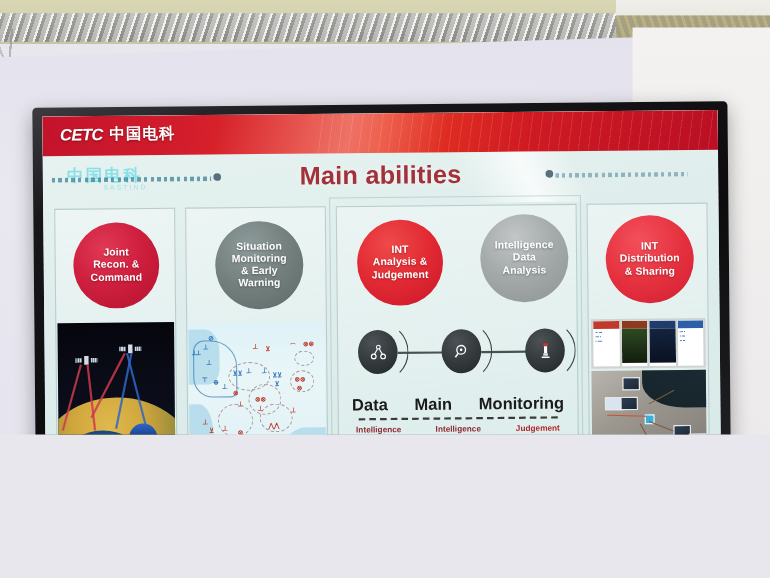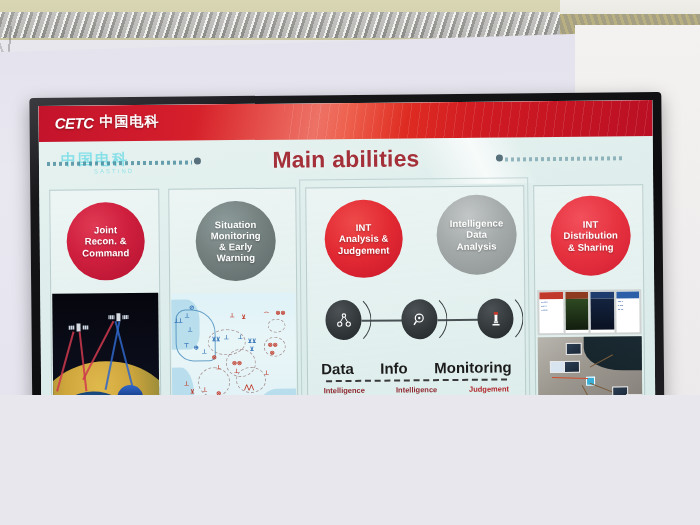--- a/index.html
+++ b/index.html
@@ -472,21 +472,21 @@
                   <svg width="17" height="17" viewBox="0 0 24 24">
                     <rect x="9" y="2" width="6" height="4" fill="#c0392b"></rect>
                     <rect x="10" y="6" width="4" height="9" fill="#fff"></rect>
                     <path d="M7 19 h10 v2 H7z" fill="#fff"></path>
                     <path d="M9 15 h6 v3 H9z" fill="#dfe3e6"></path>
                   </svg>
                 </div>
 
                 <div class="flow-labels">
                   <span class="flow-main">Data</span>
-                  <span class="flow-main">Info</span>
+                  <span class="flow-main">Main</span>
                   <span class="flow-main">Monitoring</span>
                 </div>
                 <div class="dashline"></div>
                 <div class="flow-subs">
                   <span class="flow-sub dark" style="white-space:pre-line">Intelligence
 analysis</span>
                   <span class="flow-sub dark" style="white-space:pre-line">Intelligence
 dugging</span>
                   <span class="flow-sub" style="white-space:pre-line">Judgement
 prediction</span>

